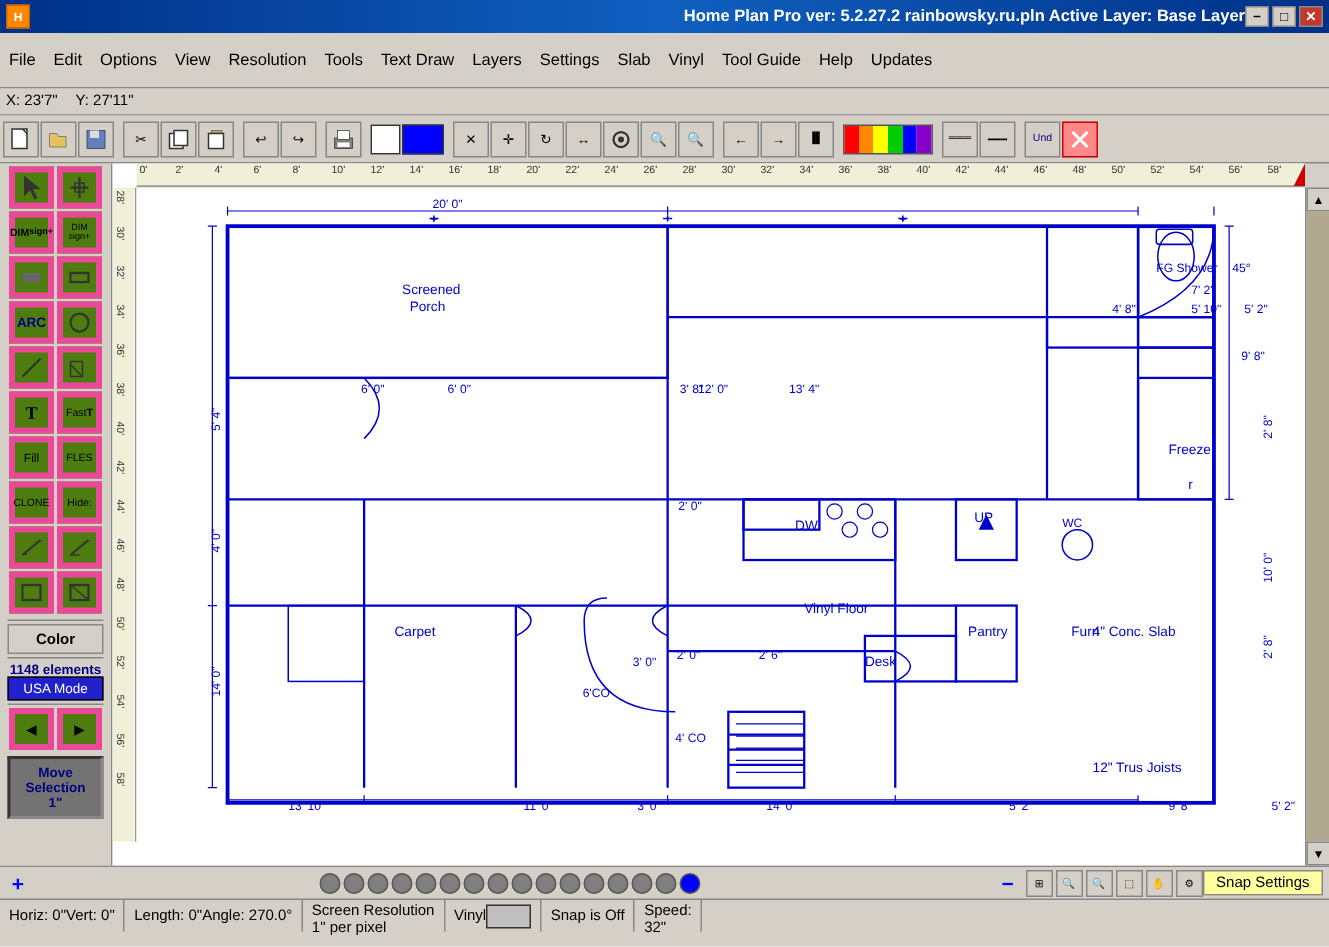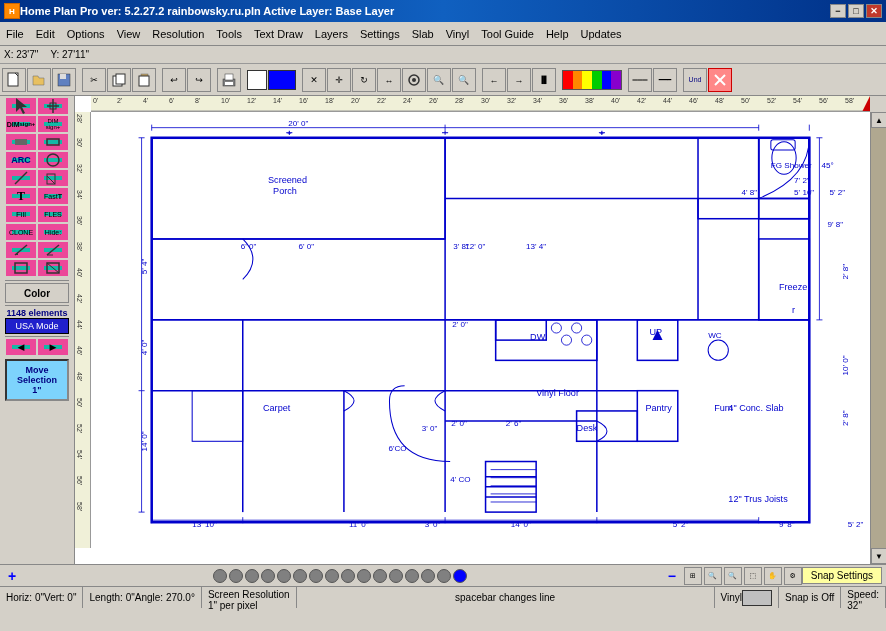--- a/index.html
+++ b/index.html
@@ -17,35 +17,35 @@
       font-size: 11px;
       font-weight: bold;
     }
     #title-bar .title-icon {
       width: 16px; height: 16px;
       background: #ff8800;
       border: 1px solid #cc6600;
       display: flex; align-items: center; justify-content: center;
       font-size: 8px; color: white; font-weight: bold;
     }
-    #title-bar .title-text { flex: 1; text-align: left; }
+    #title-bar .title-text { flex: 1; text-align: right; }
     #title-bar .win-buttons { display: flex; gap: 2px; }
     #title-bar .win-btn {
       width: 16px; height: 14px;
       border: 1px solid #888;
       display: flex; align-items: center; justify-content: center;
       font-size: 9px; cursor: pointer; color: black;
       background: #d4d0c8;
     }
     #title-bar .win-btn.close { background: #c0392b; color: white; }
 
     
     #menu-bar {
       background: #d4d0c8;
-      height: 24px;
+      height: 37px;
       display: flex;
       align-items: center;
       border-bottom: 1px solid #888;
       font-size: 11px;
     }
     .menu-item {
       padding: 2px 6px;
       cursor: pointer;
       white-space: nowrap;
     }
@@ -93,23 +93,23 @@
       background: #d4d0c8;
       border-right: 1px solid #888;
       display: flex;
       flex-direction: column;
       align-items: center;
       padding: 2px;
       overflow: hidden;
     }
     .lt-row { display: flex; gap: 2px; margin-bottom: 2px; }
     .lt-btn {
-      width: 30px; height: 16px;
-      border: 6px solid #ec4899;
-      background: #14b8a6;
+      width: 30px; height: 28px;
+      border: 4px solid #ec4899;
+      background: #4d7c0f;
       display: flex; align-items: center; justify-content: center;
       cursor: pointer; font-size: 8px; text-align: center;
     }
     .lt-sep { width: 64px; height: 1px; background: #888; margin: 2px 0; }
     .lt-redraw {
       width: 64px; height: 20px;
       border: 1px solid #888;
       background: #d4d0c8;
       display: flex; align-items: center; justify-content: center;
       font-size: 10px; font-weight: bold; cursor: pointer;
@@ -117,21 +117,21 @@
     .lt-elem-count { font-size: 9px; color: navy; font-weight: bold; }
     .lt-usa-mode {
       width: 64px; height: 16px;
       background: #2020cc;
       color: white; font-size: 9px;
       display: flex; align-items: center; justify-content: center;
       border: 1px solid #000;
     }
     .move-selection {
       width: 64px;
-      background: #7dd3fc;
+      background: #737373;
       border: 2px inset #888;
       display: flex; flex-direction: column; align-items: center;
       justify-content: center; padding: 4px 14px;
       font-size: 9px; font-weight: bold; color: navy;
       text-align: center; cursor: pointer;
     }
 
     
     #drawing-area {
       flex: 1;
@@ -767,23 +767,20 @@
   </div>
   <div class="status-section">
     <span>Length: 0"</span>
       <br>
     <span>Angle: 270.0°</span>
   </div>
   <div class="status-section" style="flex-direction:column; align-items:flex-start;">
     <span>Screen Resolution</span>
     <span>1" per pixel</span>
   </div>
-  <div class="status-section" style="flex:1; justify-content:center;">
-    <span>spacebar changes line</span>
-  </div>
   <div class="status-section">
     <span>Vinyl</span>
     <div class="color-indicator"></div>
   </div>
   <div class="status-section">
     <span>Snap is Off</span>
   </div>
   <div class="status-section" style="flex-direction:column; align-items:flex-start;">
     <span>Speed:</span>
     <span>32"</span>

